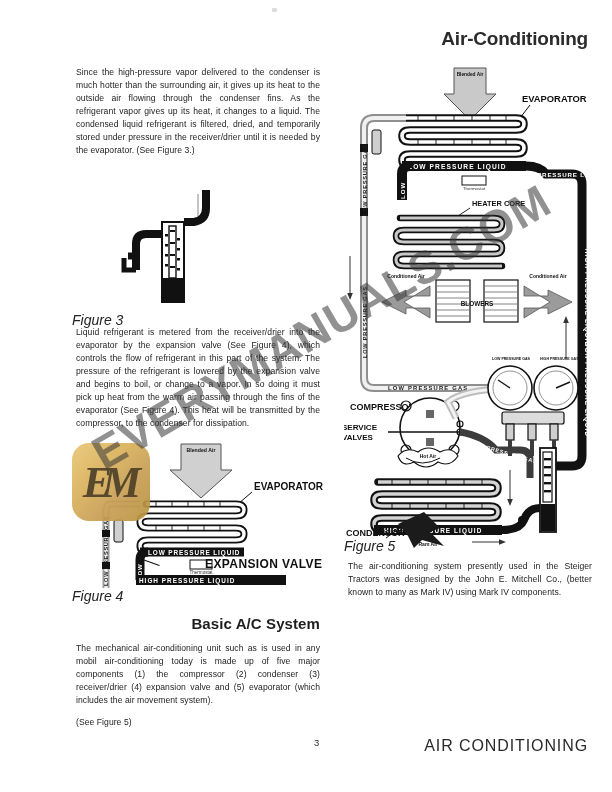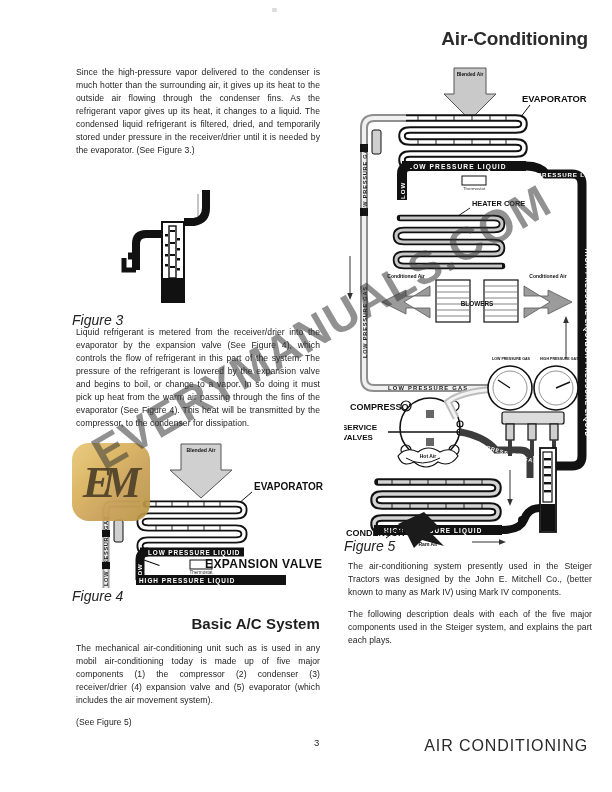--- a/index.html
+++ b/index.html
@@ -487,21 +487,20 @@
 
       <path d="M 158 472 Q 176 472 180 462 Q 184 450 196 450" fill="none" stroke="#111" stroke-width="8"></path>
       <circle cx="178" cy="462" r="4" fill="#111"></circle>
     </svg>
   </div>
 
   <div class="fig-cap-abs" id="fig5-cap">Figure 5</div>
 
   <div style="position:absolute; left:344px; top:560px; width:248px;">
     <p class="body-text">The air-conditioning system presently used in the Steiger Tractors was designed by the John E. Mitchell Co., (better known to many as Mark IV) using Mark IV components.</p>
-    <p class="body-text last">The following description deals with each of the five major components used in the Steiger system, and explains the part each plays.</p>
   </div>
 
   <div class="footer">
     <div class="footer-page">3</div>
     <div class="footer-title">AIR CONDITIONING</div>
   </div>
 
   <div id="watermark">
     <div id="wm-speck"></div>
     <div id="wm-logo">

